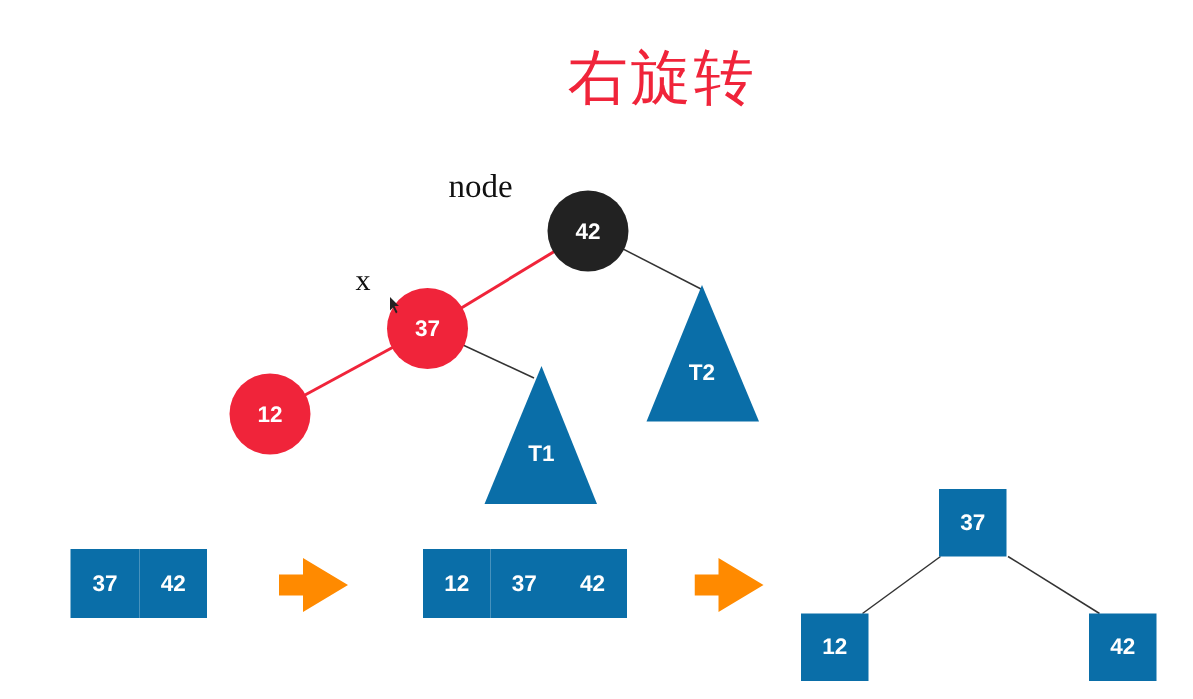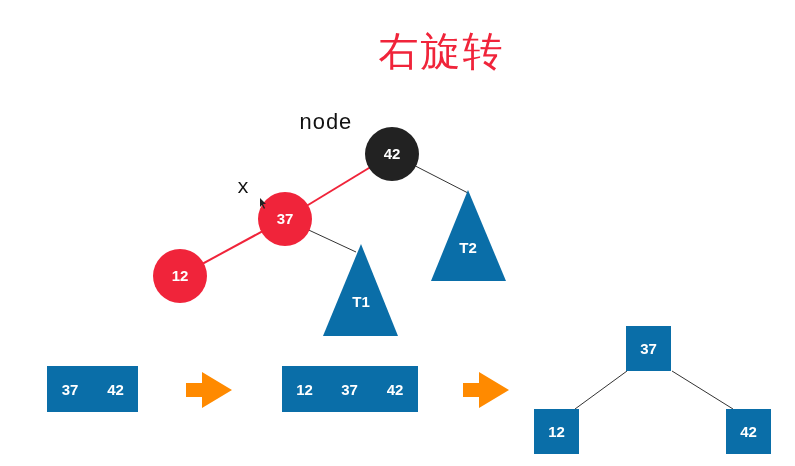--- a/index.html
+++ b/index.html
@@ -1,20 +1,20 @@
 <!DOCTYPE html>
 <html><head>
 <meta charset="utf-8">
 <style>
   html, body { margin:0; padding:0; }
   body { width:795px; height:466px; background:#ffffff; position:relative; overflow:hidden;
          font-family:"Liberation Sans", sans-serif; }
   .title { position:absolute; left:0; width:795px; top:24px; text-align:center;
            font-family:"DejaVu Sans", sans-serif; font-size:40px; color:#f0243a; letter-spacing:2px;padding-left:44px; }
-  .lbl { position:absolute; font-family:Liberation Mono, monospace; color:#111; }
+  .lbl { position:absolute; font-family:Liberation Serif, serif; color:#111; }
   .lbl-node { left:299px; top:111px; font-size:22px; }
   .lbl-x { left:237px; top:176px; font-size:20px; }
   svg.tree { position:absolute; left:0; top:0; }
   .node-text { font-family:"Liberation Sans", sans-serif; font-weight:bold; font-size:15px; fill:#fff; }
   .box { position:absolute; background:#0a6ea8; color:#fff; font-weight:bold; font-size:15px;
          display:flex; align-items:center; justify-content:center; }
   .cell { position:absolute; top:366px; height:46px; background:#0a6ea8; color:#fff; font-weight:bold;
           font-size:15px; display:flex; align-items:center; justify-content:center; }
   .arrow { position:absolute; }
 </style>

